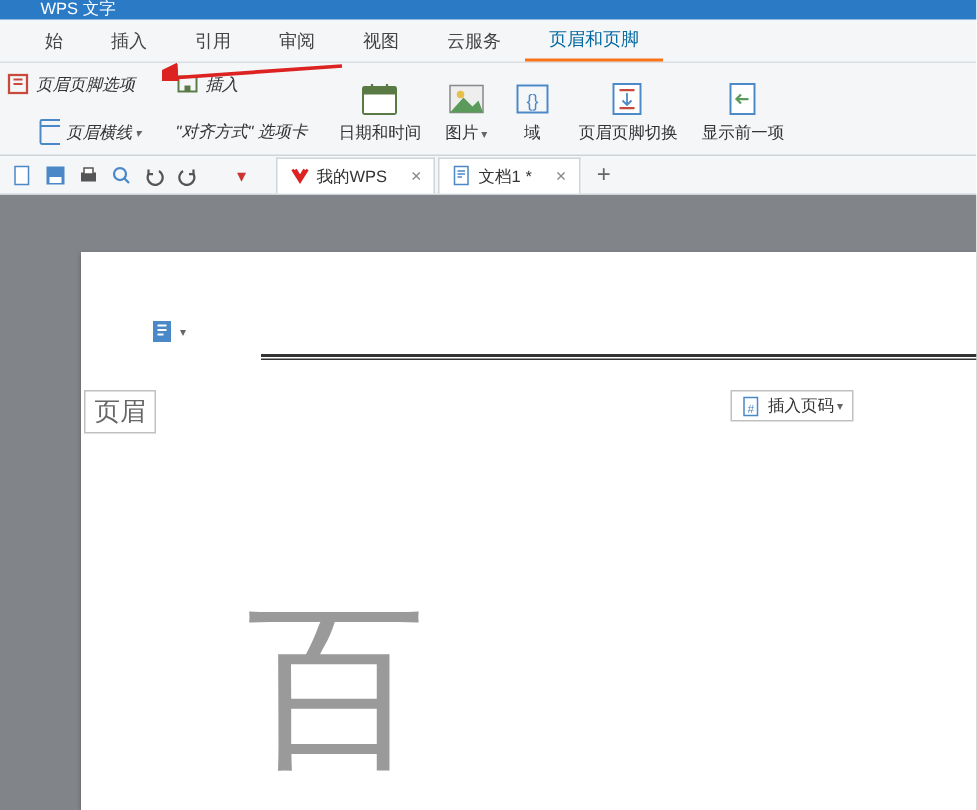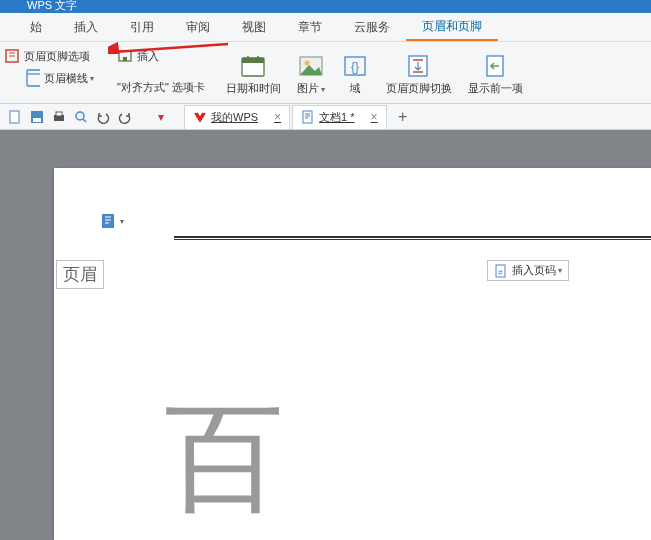--- a/index.html
+++ b/index.html
@@ -4,29 +4,29 @@
 <style>
   * { margin: 0; padding: 0; box-sizing: border-box; font-family: "Microsoft YaHei", sans-serif; }
   body { width: 651px; height: 540px; background: #fff; overflow: hidden; }
   .titlebar { background: #2a7ac6; height: 13px; position: relative; padding-left: 19px; }
   .titlebar-left { color: #fff; font-size: 11px; padding-left: 8px; position: absolute; top: -2px; }
   .menubar { background: #f4f6f8; height: 29px; border-bottom: 1px solid #dadfe4; display: flex; align-items: center; padding-left: 14px; }
   .menu-item { font-size: 12px; color: #444; padding: 0 16px; height: 100%; display: flex; align-items: center; cursor: pointer; }
   .menu-item.active { color: #0369a1; border-bottom: 2px solid #f97316; }
   .ribbon { background: #f4f6f8; height: 62px; border-bottom: 1px solid #cfd4d9; display: flex; align-items: flex-start; padding-top: 4px; }
   .ribbon-rows { display: flex; flex-direction: column; gap: 2px; padding-right: 6px; }
-  .ribbon-row-item { display: flex; align-items: center; font-size: 11px; color: #333; padding: 2px 4px; cursor: pointer; }
+  .ribbon-row-item { display: flex; align-items: center; font-size: 11px; color: #333; padding: 2px 4px; cursor: pointer; font-style: italic; }
   .ribbon-big { display: flex; flex-direction: column; align-items: center; justify-content: center; padding: 0 8px; font-size: 11px; color: #333; cursor: pointer; height: 56px; }
   .ribbon-big .ico { width: 28px; height: 26px; display: flex; align-items: center; justify-content: center; margin-bottom: 2px; }
   .ribbon-row-item .ico { width: 16px; height: 16px; margin-right: 4px; display: inline-flex; align-items: center; justify-content: center; }
   .dd { font-size: 8px; color: #666; margin-left: 2px; }
   .qat { background: #f4f6f8; height: 26px; border-bottom: 1px solid #cfd4d9; display: flex; align-items: center; padding-left: 4px; }
   .qat-btn { width: 20px; height: 20px; display: flex; align-items: center; justify-content: center; margin: 0 1px; cursor: pointer; font-size: 12px; }
   .tab-bar { display: flex; align-items: center; height: 26px; margin-left: 12px; }
-  .doc-tab { display: flex; align-items: center; height: 24px; border: 1px solid #cfd4d9; border-bottom: none; background: #fff; padding: 0 8px; font-size: 11px; color: #333; margin-right: 2px; cursor: pointer; text-decoration: underline; }
+  .doc-tab { display: flex; align-items: center; height: 24px; border: 1px solid #cfd4d9; border-bottom: none; background: #fff; padding: 0 8px; font-size: 11px; color: #333; margin-right: 2px; cursor: pointer; }
   .doc-tab .ico { width: 14px; height: 14px; margin-right: 4px; }
   .doc-tab .close { margin-left: 16px; color: #888; cursor: pointer; font-size: 12px; }
   .add-tab { width: 20px; height: 20px; display: flex; align-items: center; justify-content: center; color: #666; font-size: 16px; cursor: pointer; margin-left: 4px; }
   .canvas { background: #818589; height: 410px; position: relative; padding-top: 38px; padding-left: 54px; }
   .page { background: #fff; width: 597px; height: 372px; position: relative; box-shadow: 0 1px 3px rgba(0,0,0,.3); }
   .header-tag { position: absolute; left: 2px; top: 92px; background: #fff; border: 1px solid #c0c0c0; font-size: 17px; color: #666; padding: 2px 6px; }
   .insert-pagenum { position: absolute; right: 82px; top: 92px; background: #fff; border: 1px solid #c0c0c0; font-size: 11px; color: #333; padding: 2px 6px; display: flex; align-items: center; cursor: pointer; }
   .insert-pagenum .ico { margin-right: 4px; }
   .header-rule { position: absolute; left: 120px; right: 0; top: 68px; border-top: 2px solid #333; border-bottom: 1px solid #333; height: 4px; }
   .header-icon { position: absolute; left: 46px; top: 44px; display: flex; align-items: center; }
@@ -40,37 +40,36 @@
 <div class="titlebar">
   <span class="titlebar-left">WPS 文字</span>
 </div>
 
 <div class="menubar">
   <div class="menu-item">始</div>
   <div class="menu-item">插入</div>
   <div class="menu-item">引用</div>
   <div class="menu-item">审阅</div>
   <div class="menu-item">视图</div>
-  <div class="menu-item">章节</div>
   <div class="menu-item">云服务</div>
   <div class="menu-item active">页眉和页脚</div>
 </div>
 
 <div class="ribbon">
   <div class="ribbon-rows">
     <div class="ribbon-row-item">
       <span class="ico">
         <svg width="16" height="16">
             <rect x="2" y="2" width="12" height="12" fill="none" stroke="#c84a3a" stroke-width="1.5"></rect>
             <path d="M5 5 L11 5 M5 8 L11 8" stroke="#c84a3a" stroke-width="1.2"></path>
           </svg>
       </span>
       <span>页眉页脚选项</span>
     </div>
-    <div class="ribbon-row-item" style="padding-left:24px;">
+    <div class="ribbon-row-item" style="margin-top:10px;padding-left:24px;">
       <span class="ico">
         <svg width="28" height="22">
             <rect x="3" y="3" width="22" height="16" rx="1" fill="none" stroke="#4a88c7" stroke-width="1.3"></rect>
             <line x1="3" y1="7" x2="25" y2="7" stroke="#4a88c7" stroke-width="1.2"></line>
           </svg>
       </span>
       <span>页眉横线</span>
       <span class="dd">▾</span>
     </div>
   </div>

